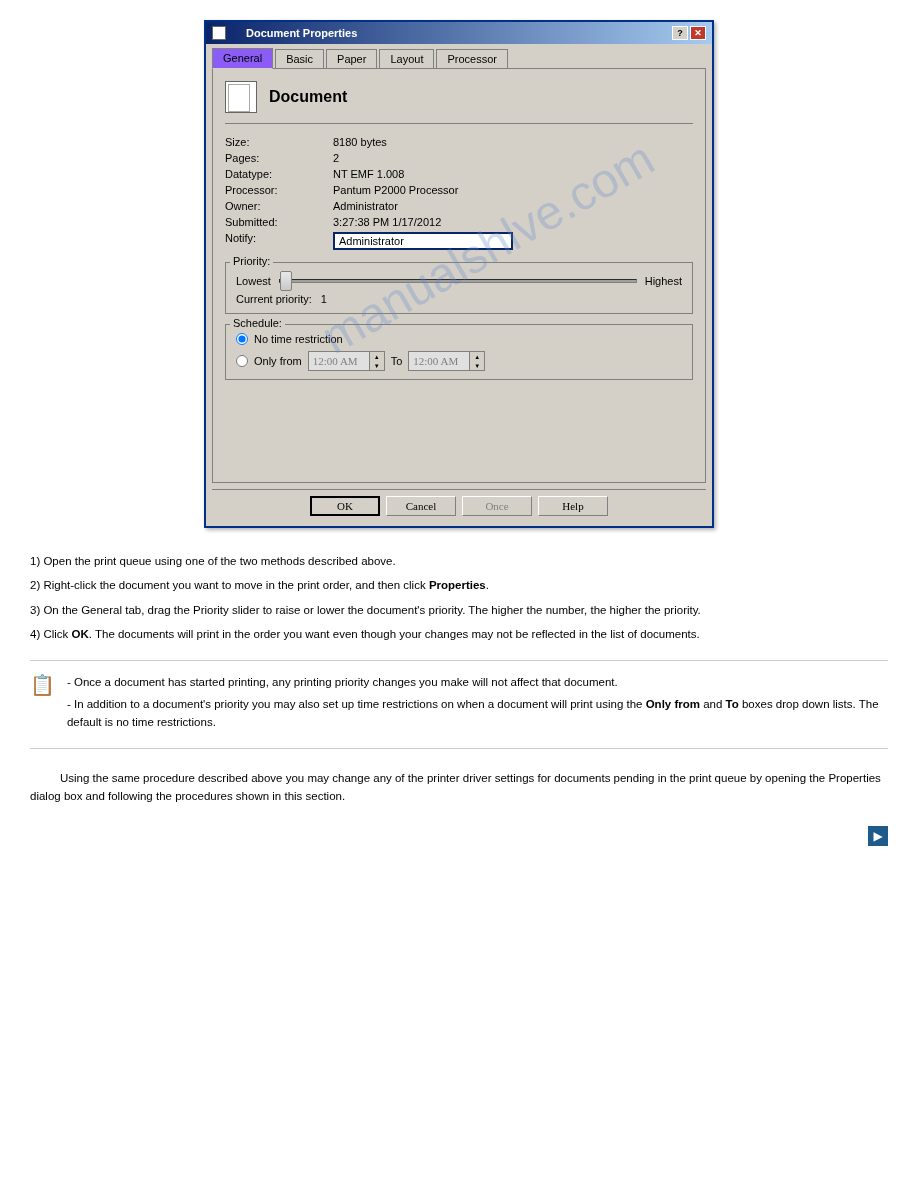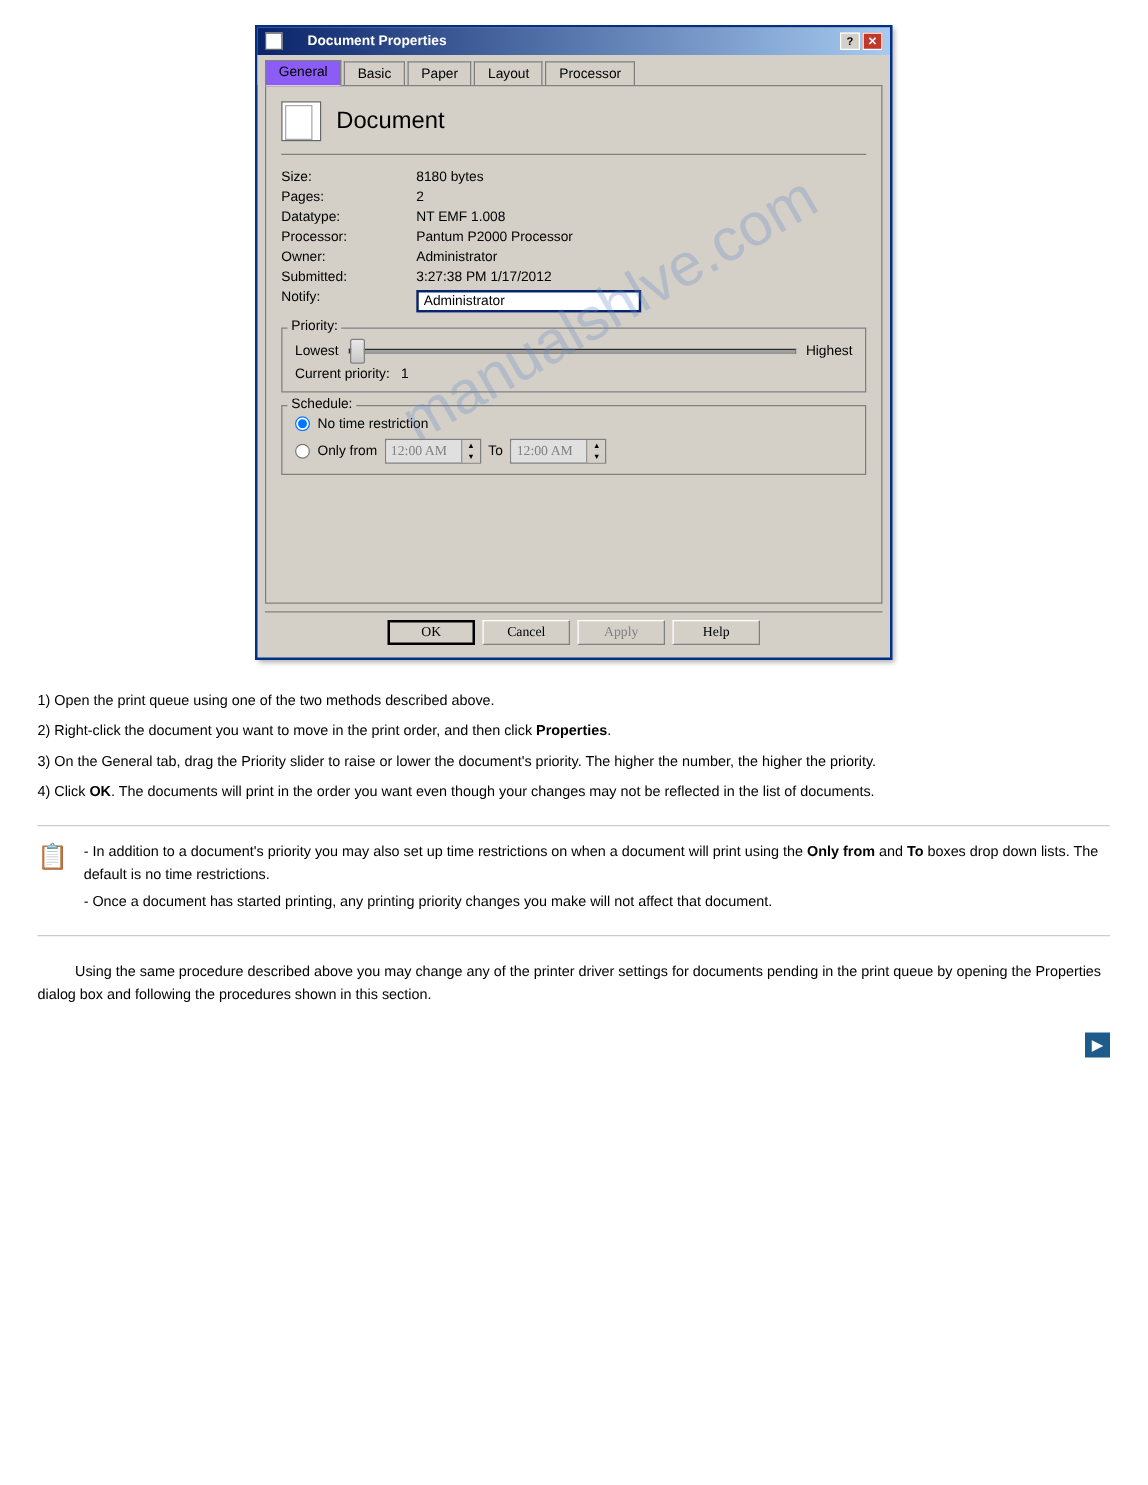--- a/index.html
+++ b/index.html
@@ -147,22 +147,22 @@
       background: #fff;
       border: 1px solid #aaa;
     }
 
     .doc-icon::after {
       content: '📄';
       font-size: 18px;
     }
 
     .doc-title {
-      font-size: 19px;
-      font-weight: normal;
+      font-size: 16px;
+      font-weight: bold;
     }
 
     
     .props-grid {
       display: grid;
       grid-template-columns: 100px auto;
       gap: 4px 8px;
       margin-bottom: 12px;
     }
 
@@ -496,21 +496,21 @@
               </div>
             </div>
           </div>
 
           <div style="height: 80px;"></div>
         </div>
 
         <div class="dialog-footer">
           <button class="dlg-btn default-btn">OK</button>
           <button class="dlg-btn">Cancel</button>
-          <button class="dlg-btn" disabled="">Apply</button>
+          <button class="dlg-btn" disabled="">Once</button>
           <button class="dlg-btn">Help</button>
         </div>
 
       </div>
 
       <div class="watermark">manualshlve.com</div>
     </div>
   </div>
 
   <div class="body-text">
@@ -520,24 +520,24 @@
     </p>
     <p>3) On the General tab, drag the Priority slider to raise or lower the document's priority. The higher the number, the higher the priority.</p>
     <p>
       <span>4) Click </span><strong>OK</strong><span>. The documents will print in the order you want even though your changes may not be reflected in the list of documents.</span>
     </p>
   </div>
 
   <div class="note-section">
     <div class="note-icon">📋</div>
     <div class="note-text">
+      <p>- Once a document has started printing, any printing priority changes you make will not affect that document.</p>
       <p>
         <span>- In addition to a document's priority you may also set up time restrictions on when a document will print using the </span><strong>Only from</strong><span> and </span><strong>To</strong><span> boxes drop down lists. The default is no time restrictions.</span>
       </p>
-      <p>- Once a document has started printing, any printing priority changes you make will not affect that document.</p>
     </div>
   </div>
 
   <p class="footer-text">Using the same procedure described above you may change any of the printer driver settings for documents pending in the print queue by opening the Properties dialog box and following the procedures shown in this section.</p>
 
   <div class="page-nav">
     <div class="nav-box">▶</div>
   </div>
 
 </div>

